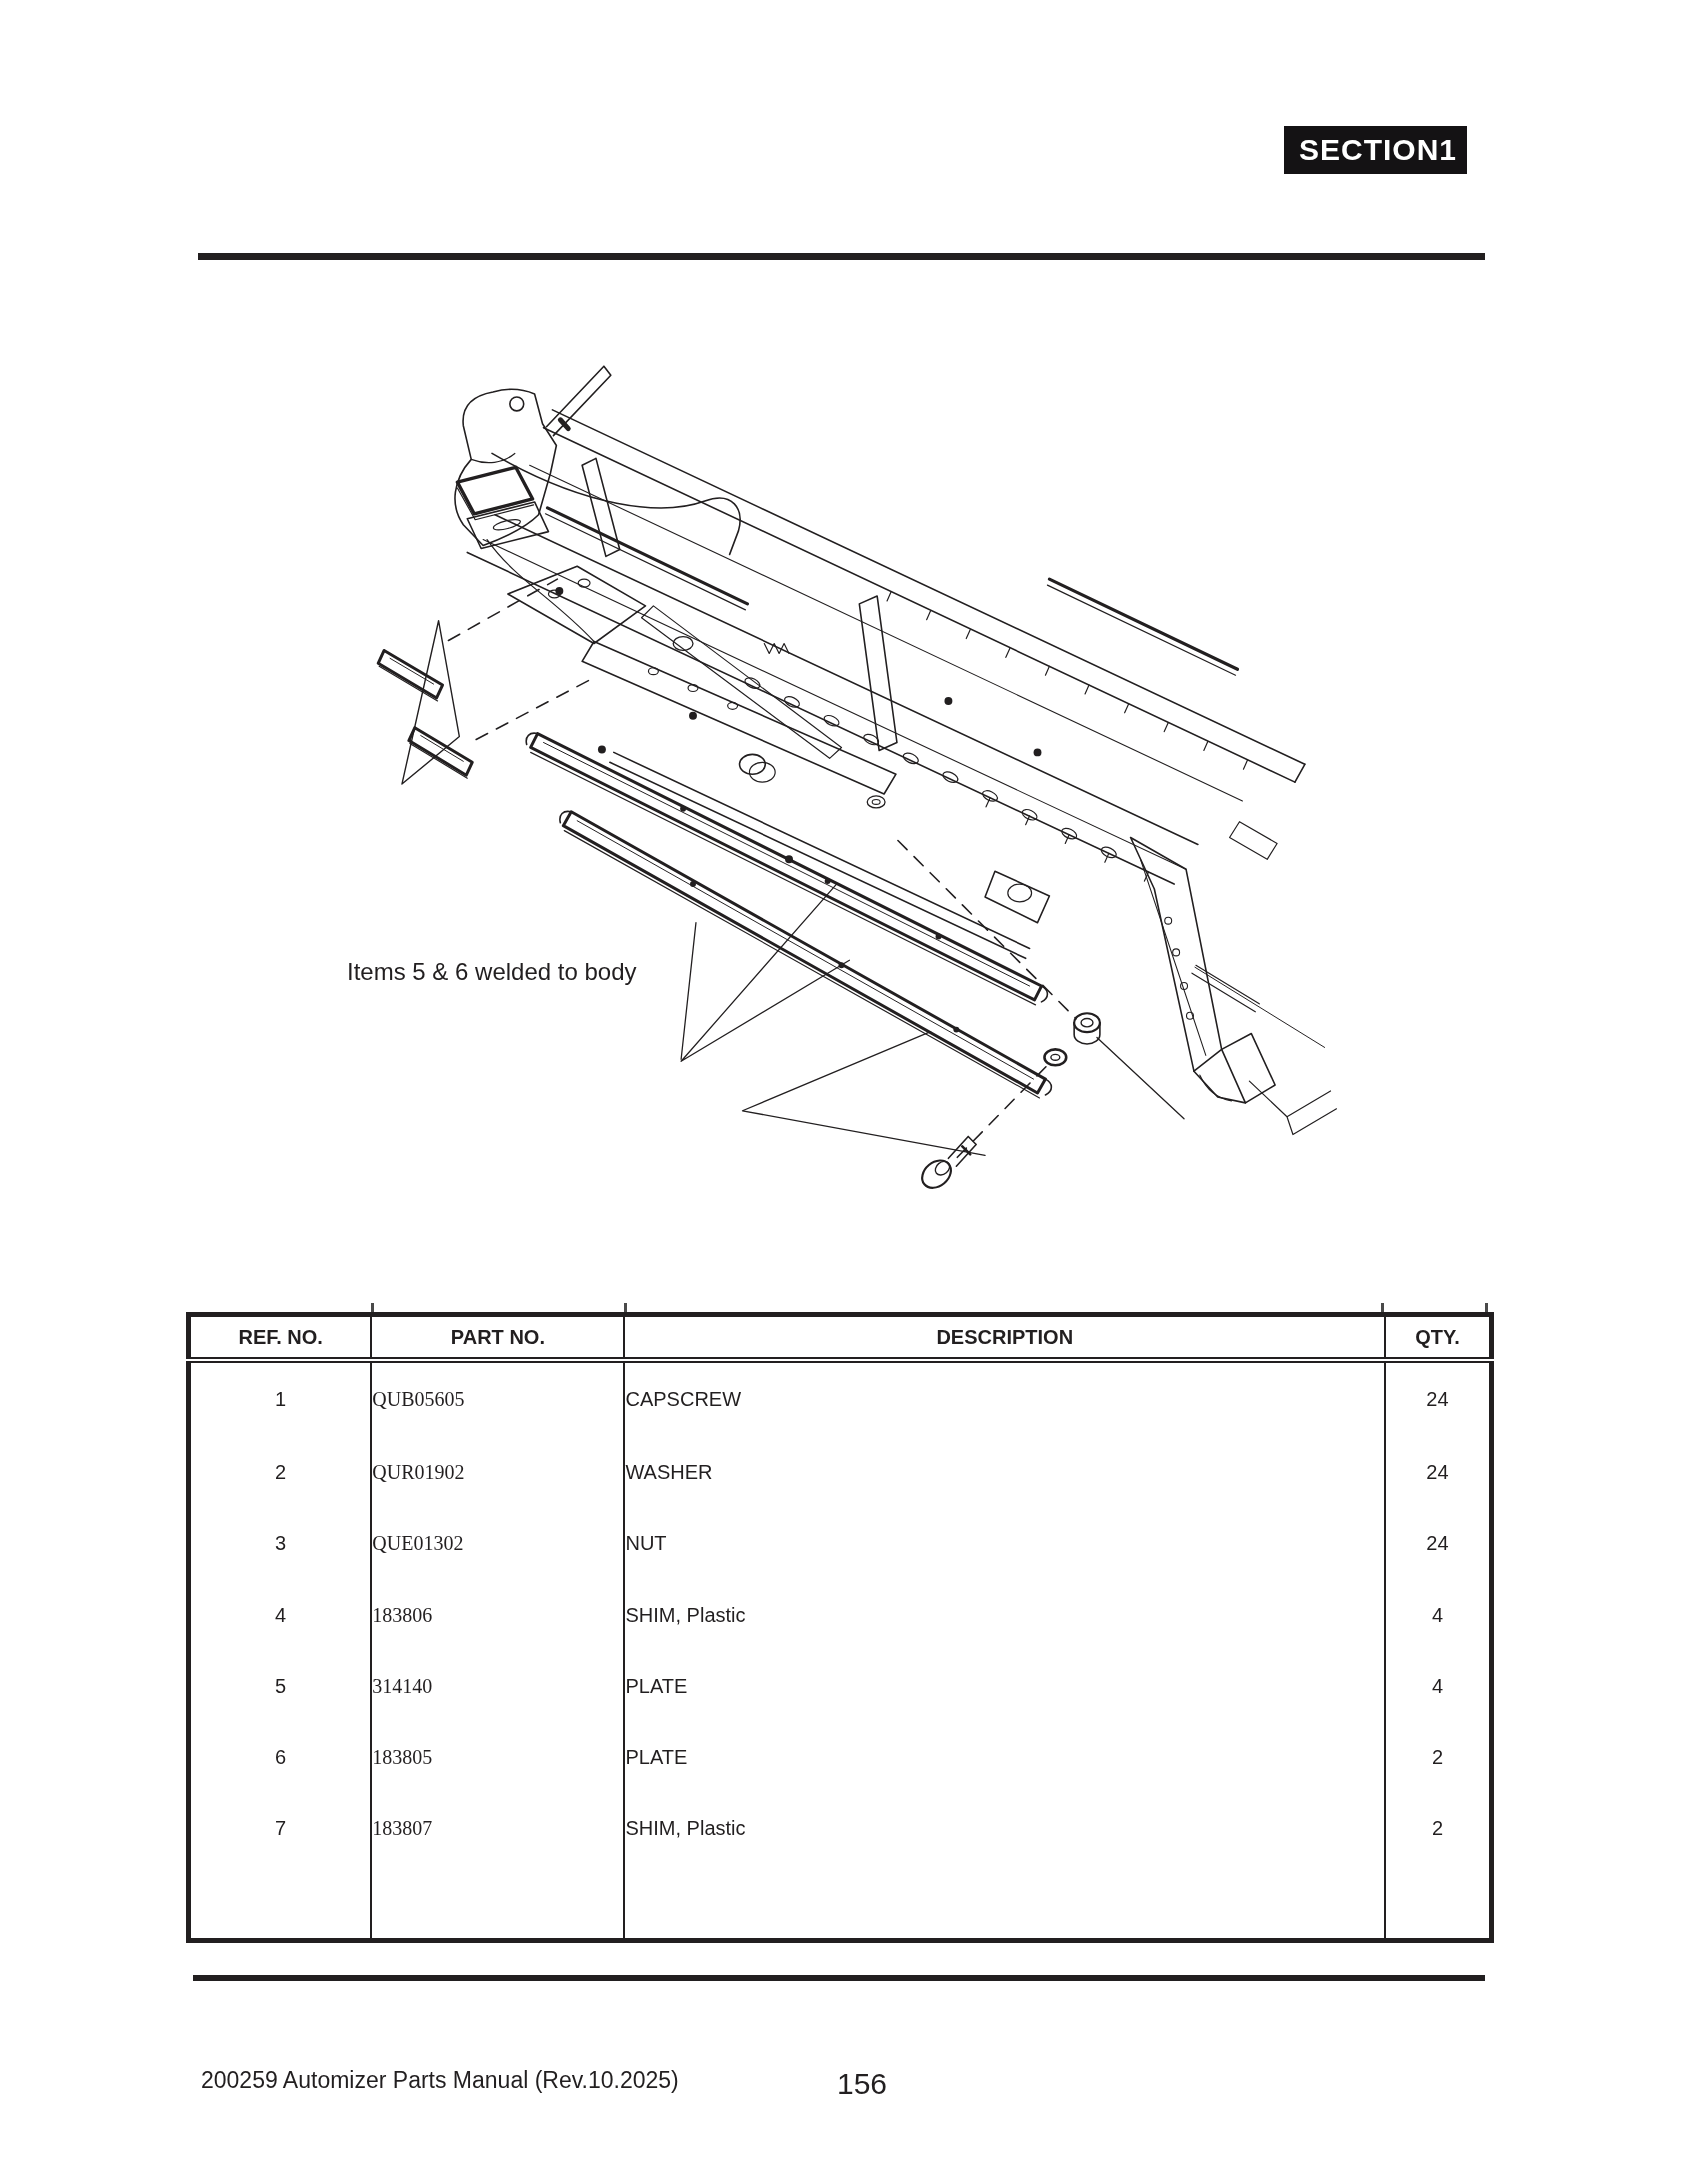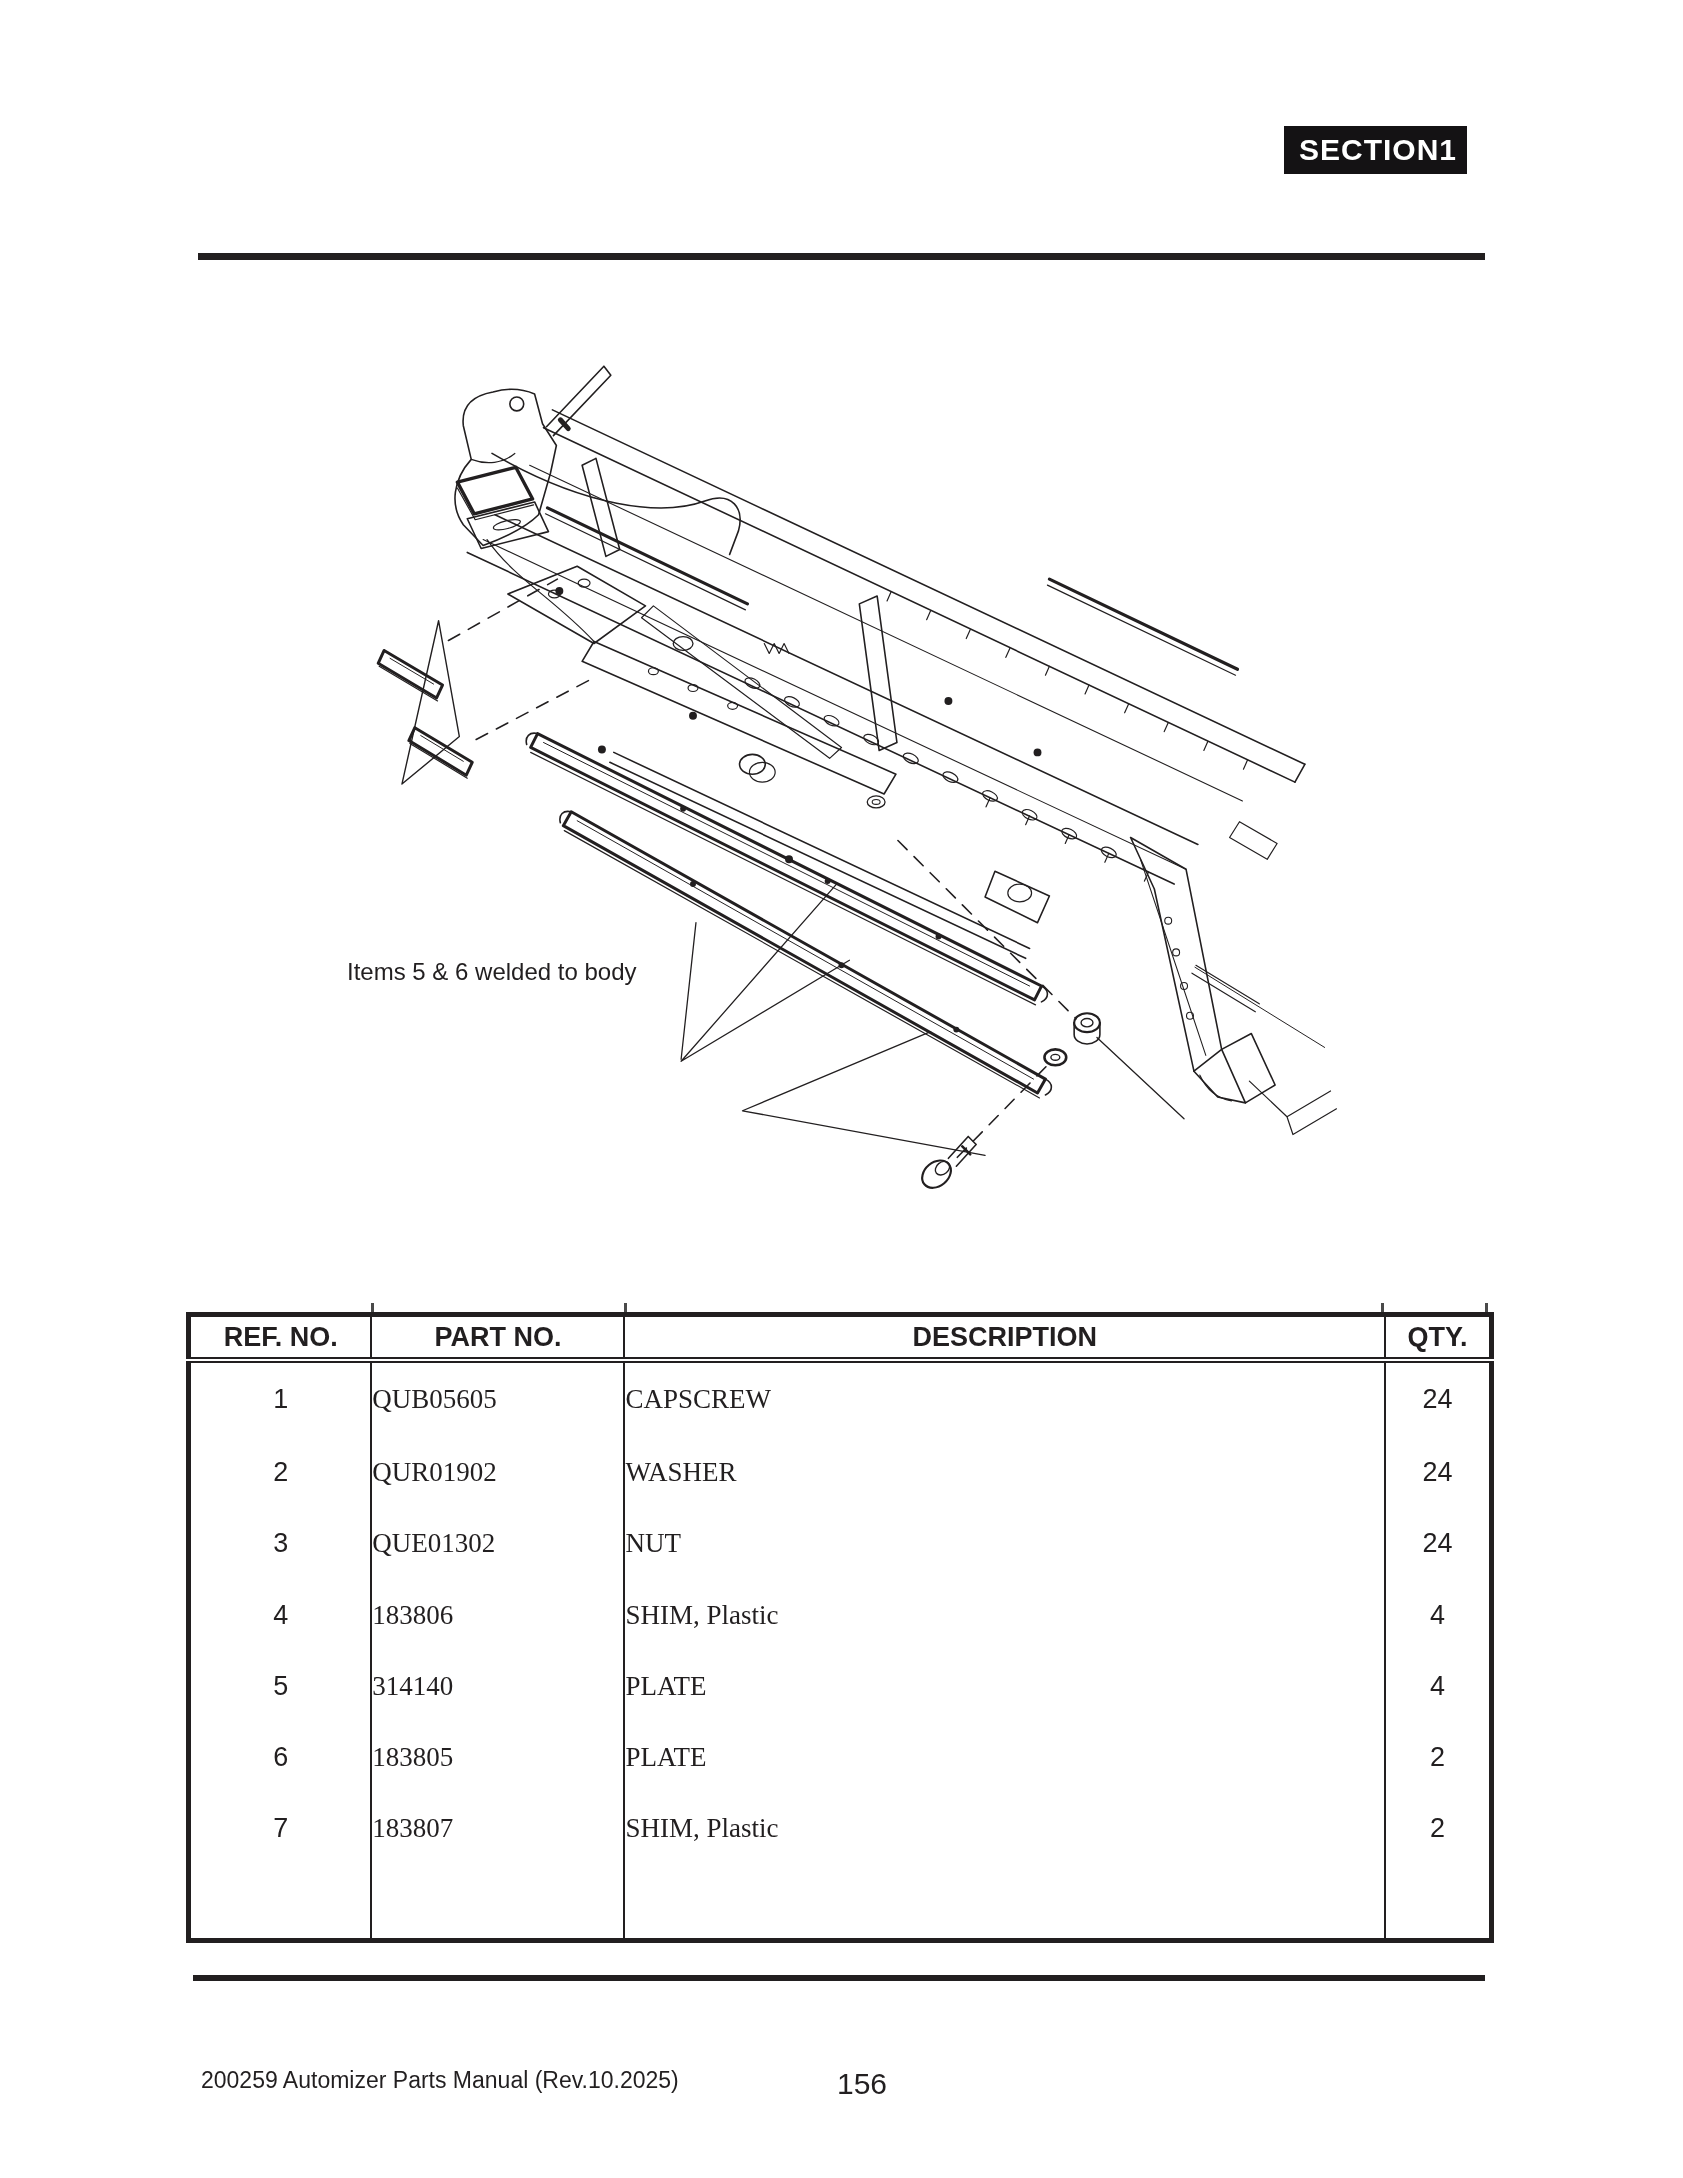--- a/index.html
+++ b/index.html
@@ -28,32 +28,32 @@
   .diagram-note{
     position:absolute; left:347px; top:958px; font-size:24px; white-space:nowrap;
   }
 
   
   .table-wrap{ position:absolute; left:186px; top:1312px; }
   .tick{ position:absolute; top:-9px; width:3px; height:9px; background:#4a4a4a; }
   table.parts{
     border-collapse:collapse; table-layout:fixed;
     width:1308px; height:631px;
-    border:5px solid var(--ink); font-size:27px;
+    border:5px solid var(--ink); font-size:20px;
   }
   table.parts th{
     font-weight:bold; height:40px; border-bottom:6px double var(--ink);
     text-align:center; padding:0;
   }
   table.parts th, table.parts td{ border-right:2px solid var(--ink); }
   table.parts th:last-child, table.parts td:last-child{ border-right:none; }
   table.parts tbody td{ height:38px; padding:0; vertical-align:middle; }
   td.col-ref{ text-align:center; }
   td.col-part{ padding-left:14px;font-family:Liberation Serif, serif; }
-  td.col-desc{ padding-left:16px;font-family:Liberation Serif, serif; }
+  td.col-desc{ padding-left:16px; }
   td.col-qty{ text-align:center; }
   tr.filler td{ height:auto; }
 
   
   .footer-left{ position:absolute; left:201px; top:2067px; font-size:23px; white-space:nowrap;text-align:center; }
   .footer-page{ position:absolute; left:837px; top:2067px; font-size:30px; }
 </style>
 </head>
 <body>
 

